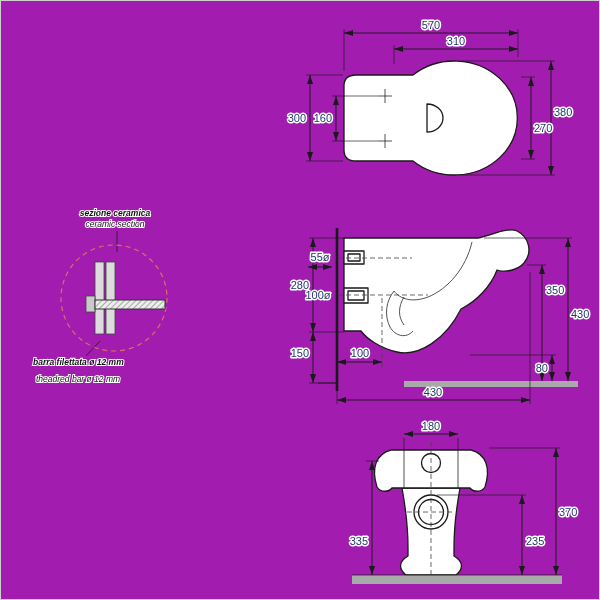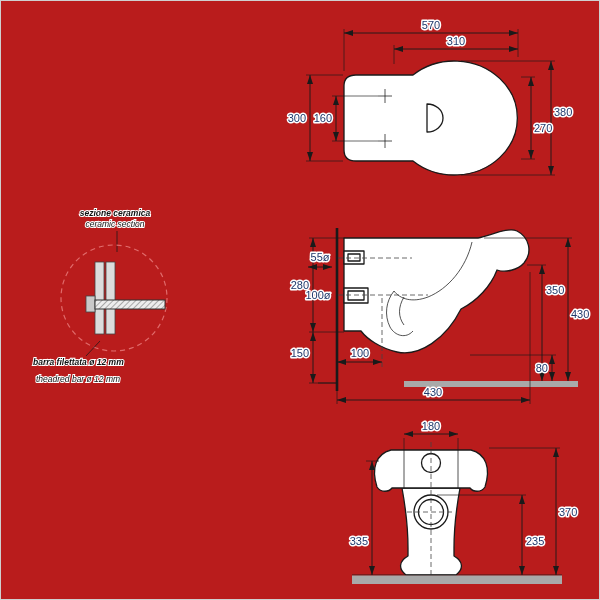--- a/index.html
+++ b/index.html
@@ -1,16 +1,16 @@
 <!DOCTYPE html>
 <html><head>
 <meta charset="utf-8">
 <style>
   html,body{margin:0;padding:0;background:#fff;}
-  .page{width:600px;height:600px;position:relative;background:#b91c1c;}
+  .page{width:600px;height:600px;position:relative;background:#a21caf;}
   svg{display:block;}
   .ol{fill:#fff;stroke:#1a1a1a;stroke-width:1.3;stroke-linejoin:round;}
   .thin{stroke:#1a1a1a;stroke-width:0.75;fill:none;}
   .ext{stroke:#1a1a1a;stroke-width:0.65;fill:none;}
   .dim{stroke:#1a1a1a;stroke-width:0.9;fill:none;}
   .dash{stroke:#444;stroke-width:0.8;stroke-dasharray:5 3;fill:none;}
   .wall{stroke:#1a1a1a;stroke-width:2.6;fill:none;}
   .floor{fill:#a9a9a9;stroke:none;}
   .dimtxt{font-family:"Liberation Sans",sans-serif;font-size:11px;fill:#20386b;
           paint-order:stroke;stroke:#ffffff;stroke-width:3px;stroke-linejoin:round;}

